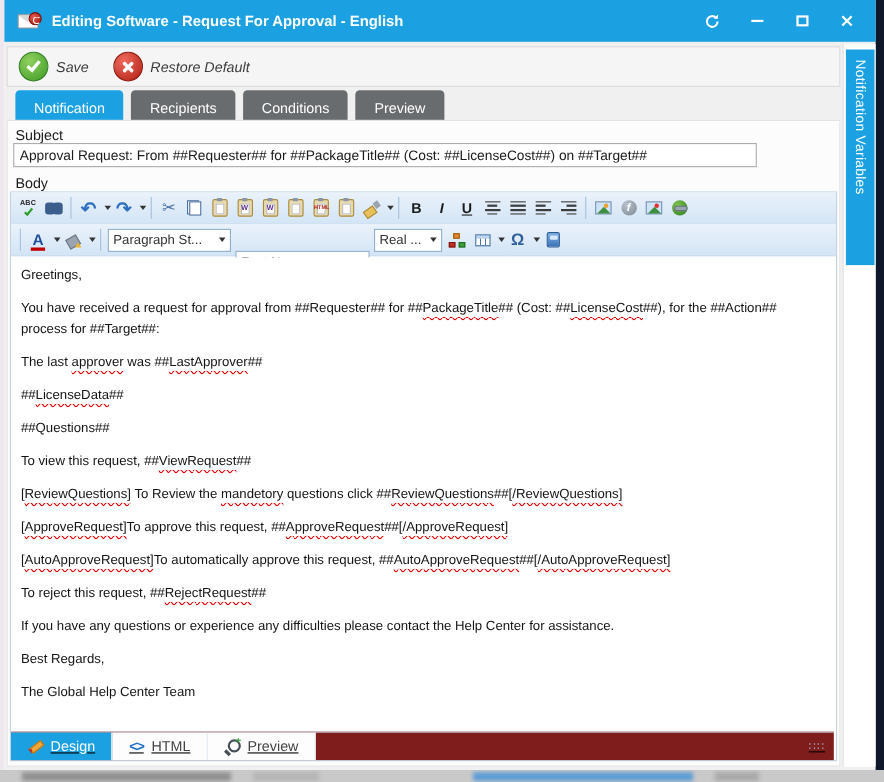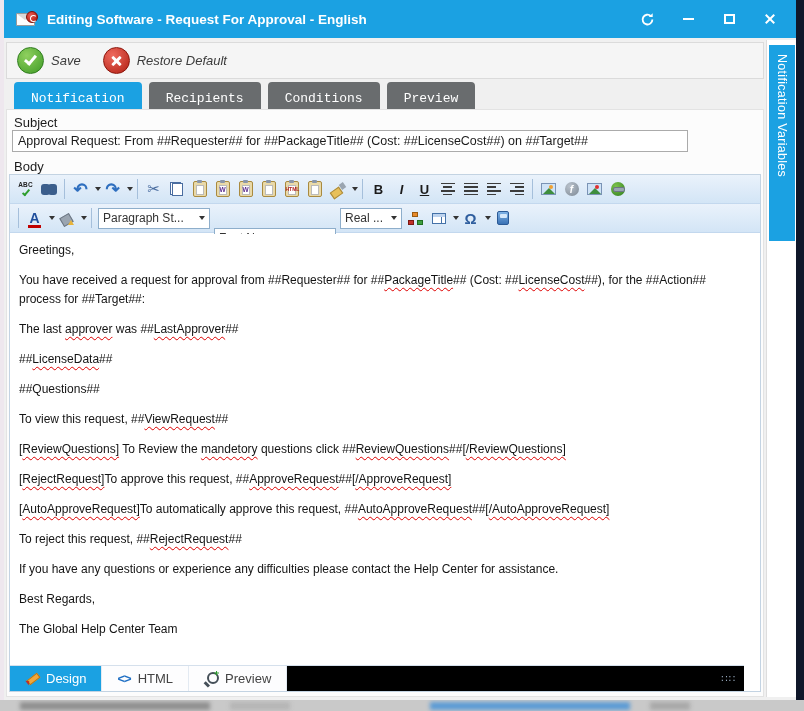--- a/index.html
+++ b/index.html
@@ -30,21 +30,21 @@
   .ball { width:27px; height:27px; border-radius:50%; display:flex; align-items:center; justify-content:center; }
   .ball.green { background:radial-gradient(circle at 35% 30%, #8fd05e, #3f9b27); border:1px solid #2f7d1e; }
   .ball.red { background:radial-gradient(circle at 35% 30%, #ef6a5e, #b01e12); border:1px solid #8c150b; }
   .check { width:7px; height:12px; border-right:3px solid #fff; border-bottom:3px solid #fff; transform:rotate(40deg); margin-top:-3px; }
   .xmark { position:relative; width:12px; height:12px; }
   .xmark::before,.xmark::after { content:""; position:absolute; left:5px; top:0; width:3px; height:12px; background:#fff; border-radius:1px; }
   .xmark::before { transform:rotate(45deg); } .xmark::after { transform:rotate(-45deg); }
 
   
   .tabs { position:absolute; left:10px; top:82px; display:flex; gap:7px; height:27px; }
-  .tab { border-radius:4px 4px 0 0; background:#696C6E; color:#fff; font-size:13px; padding:16px 17px; display:flex; align-items:center; cursor:pointer;font-family:Liberation Mono, monospace; }
+  .tab { border-radius:4px 4px 0 0; background:#696C6E; color:#fff; font-size:13px; padding:16px 17px; display:flex; align-items:center; cursor:pointer; }
   .tab.active { background:#1BA1E2; }
 
   
   .page { position:absolute; left:2px; top:109px; right:32px; bottom:3px; background:#FCFCFC; border:1px solid #E3E3E3; }
   .fld-label { position:absolute; left:7px; font-size:13px; color:#1b1b1b; }
   .subject-input { position:absolute; left:5px; top:20px; width:676px; height:22px; border:1px solid #ABABAB; font-family:"Liberation Sans",sans-serif; font-size:12.5px; padding:2px 5px; color:#1b1b1b; background:#fff; }
 
   
   .editor { position:absolute; left:2px; right:2px; top:64px; bottom:4px; border:1px solid #C3D3E2; background:#fff; }
   .edrow { height:29px; background:linear-gradient(#EAF2FB, #D3E5F6); border-bottom:1px solid #C3D8EE; display:flex; align-items:center; padding:0 4px; }
@@ -100,21 +100,21 @@
   .select { height:21px; background:#fff; border:1px solid #8EAECB; display:flex; align-items:center; font-size:12px; color:#333; padding:0 4px; margin:0 2px; cursor:pointer; }
   .select .lbl { flex:1; overflow:hidden; white-space:nowrap; }
   .select .sar { width:0; height:0; border-left:3.5px solid transparent; border-right:3.5px solid transparent; border-top:4px solid #333; margin-left:5px; }
 
   
   .edbody { position:absolute; top:59px; bottom:26px; left:0; right:0; background:#fff; padding:7px 9px; overflow:hidden; font-size:12px; color:#141414; }
   .edbody p { line-height:19px; margin:0 0 11px; }
   .sp { text-decoration:underline; text-decoration-style:wavy; text-decoration-color:#DD0000; text-decoration-thickness:1px; text-underline-offset:3px; }
 
   
-  .edtabs { position:absolute; left:0; right:16px; bottom:0; height:26px; background:#000000; border-top:1px solid #D5E0EC; display:flex; align-items:stretch; }
+  .edtabs { position:absolute; left:0; right:2px; bottom:0; height:26px; background:#7f1d1d; border-top:1px solid #D5E0EC; display:flex; align-items:stretch;text-decoration:underline; }
   .etab { display:flex; align-items:center; gap:7px; padding:0 15px; font-size:13px; color:#444; background:#FDFDFE; border-right:1px solid #E3EAF2; cursor:pointer; }
   .etab.active { background:#1BA1E2; color:#fff; }
   .pencil { position:relative; width:14px; height:14px; }
   .pencil::before { content:""; position:absolute; left:2px; top:4px; width:11px; height:4px; background:#F2A73B; border:1px solid #B37514; transform:rotate(-38deg); }
   .pencil::after { content:""; position:absolute; left:0; bottom:1px; width:0; height:0; border-left:4px solid transparent; border-top:4px solid #C03028; transform:rotate(8deg); }
   .codeg { color:#1F6FC4; font-weight:bold; font-size:13px; letter-spacing:-1px; }
   .magn { position:relative; width:14px; height:14px; }
   .magn::before { content:""; position:absolute; left:3px; top:0; width:8px; height:8px; border:2px solid #454F58; border-radius:50%; }
   .magn::after { content:""; position:absolute; left:0; bottom:0; width:6px; height:2.5px; background:#454F58; transform:rotate(45deg); }
   .magn i { position:absolute; right:-1px; top:-1px; width:5px; height:5px; background:#2E9E2E; clip-path:polygon(40% 0,60% 0,60% 40%,100% 40%,100% 60%,60% 60%,60% 100%,40% 100%,40% 60%,0 60%,0 40%,40% 40%); }
@@ -355,21 +355,21 @@
         </div>
 
         <div class="edbody">
           <p><span>Greetings,</span></p>
           <p><span>You have received a request for approval from ##Requester## for ##</span><span class="sp">PackageTitle</span><span>## (Cost: ##</span><span class="sp">LicenseCost</span><span>##),  for the ##Action## process for ##Target##:</span></p>
           <p><span>The last </span><span class="sp">approver</span><span> was ##</span><span class="sp">LastApprover</span><span>##</span></p>
           <p><span>##</span><span class="sp">LicenseData</span><span>##</span></p>
           <p><span>##Questions##</span></p>
           <p><span>To view this request, ##</span><span class="sp">ViewRequest</span><span>##</span></p>
           <p><span>[</span><span class="sp">ReviewQuestions]</span><span> To Review the </span><span class="sp">mandetory</span><span> questions click ##</span><span class="sp">ReviewQuestions</span><span>##[</span><span class="sp">/ReviewQuestions]</span></p>
-          <p><span>[</span><span class="sp">RejectRequest]</span><span>To approve this request, ##</span><span class="sp">ApproveRequest</span><span>##[</span><span class="sp">/ApproveRequest]</span></p>
+          <p><span>[</span><span class="sp">ApproveRequest]</span><span>To approve this request, ##</span><span class="sp">ApproveRequest</span><span>##[</span><span class="sp">/ApproveRequest]</span></p>
           <p><span>[</span><span class="sp">AutoApproveRequest]</span><span>To automatically approve this request, ##</span><span class="sp">AutoApproveRequest</span><span>##[</span><span class="sp">/AutoApproveRequest]</span></p>
           <p><span>To reject this request, ##</span><span class="sp">RejectRequest</span><span>##</span></p>
           <p><span>If you have any questions or experience any difficulties please contact the Help Center for assistance.</span></p>
           <p><span>Best Regards,</span></p>
           <p><span>The Global Help Center Team</span></p>
         </div>
 
         <div class="edtabs">
           <div class="etab active">
               <span class="pencil"></span>

